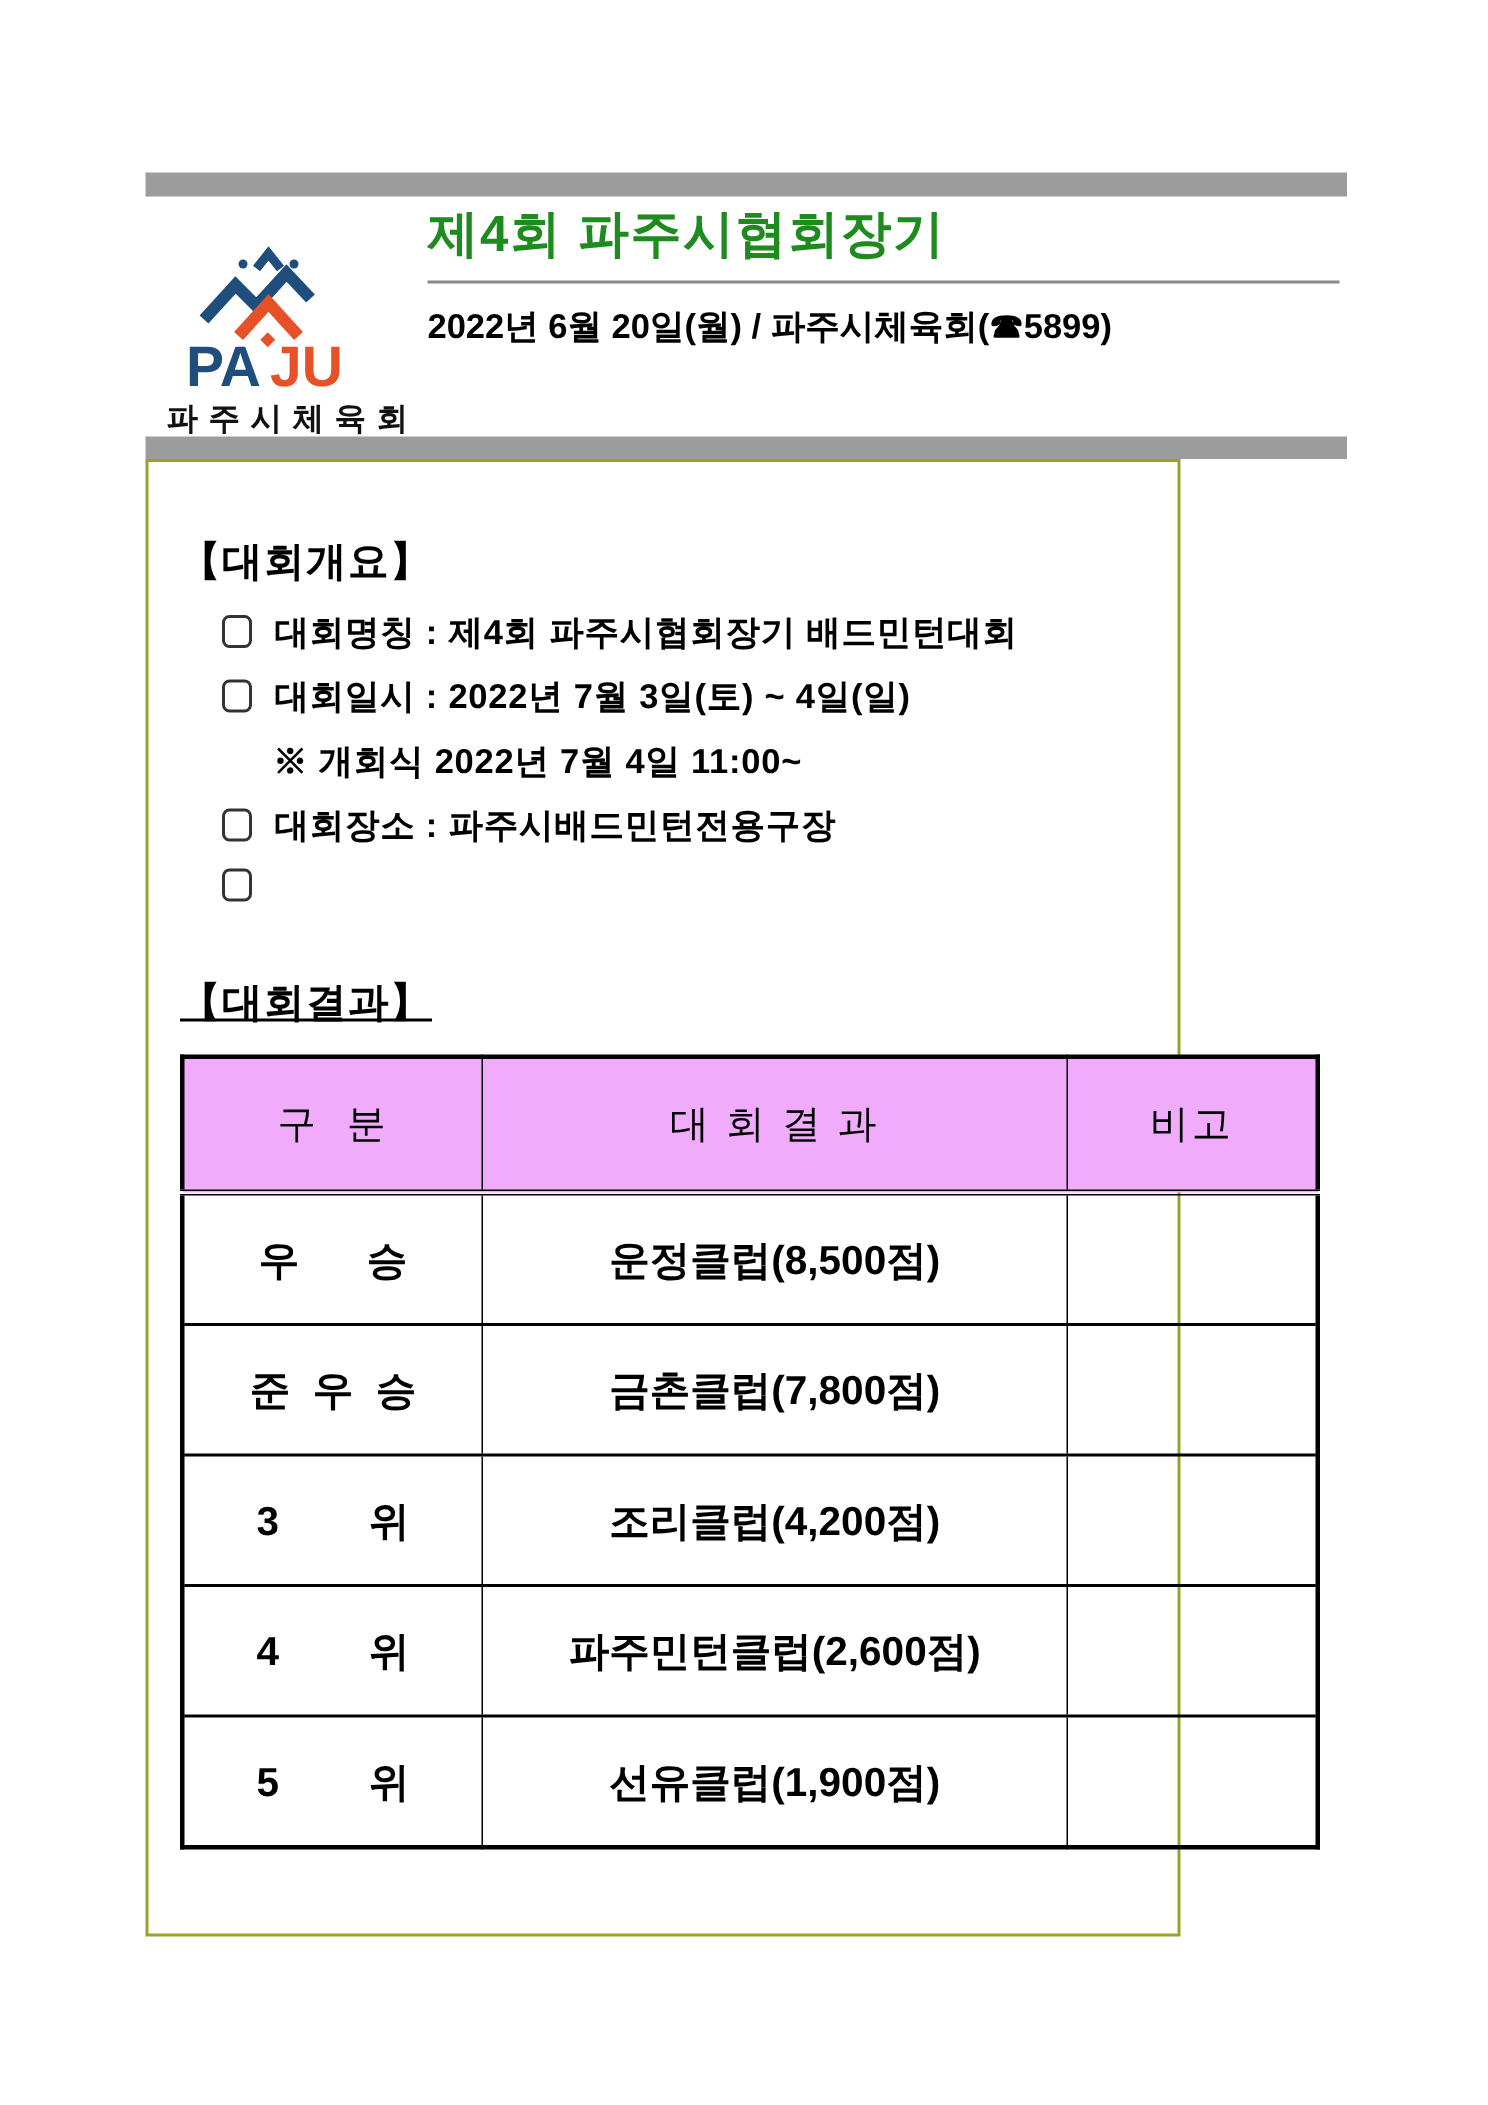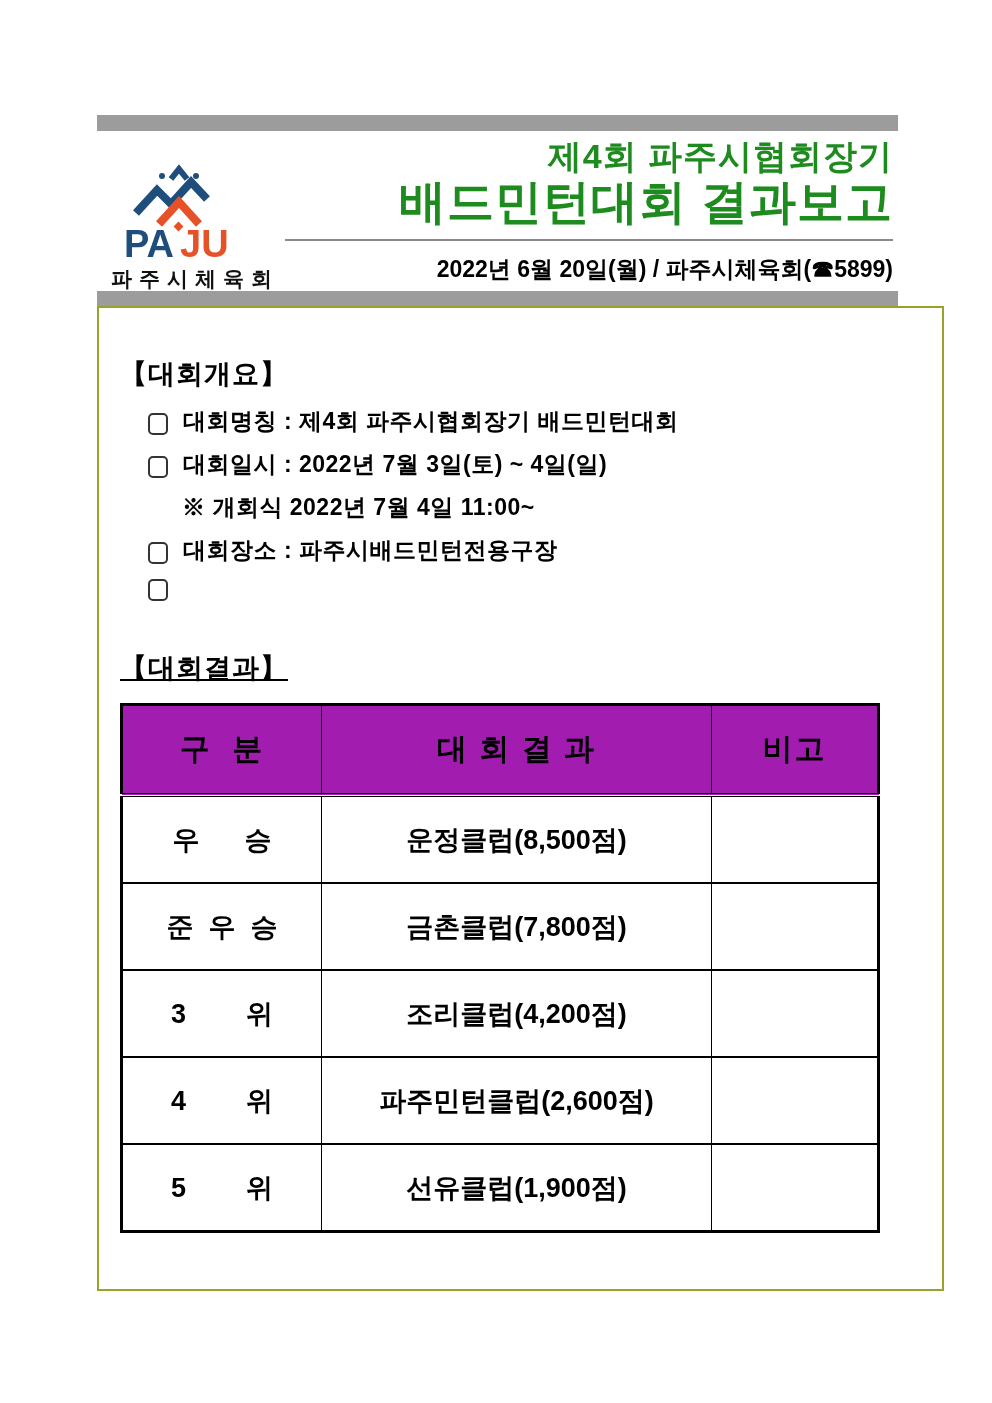--- a/index.html
+++ b/index.html
@@ -36,21 +36,21 @@
     letter-spacing: 7px;
     white-space: nowrap;
     color: #111;
   }
 
   .title-block {
     position: absolute;
     left: 285px;
     top: 136px;
     width: 608px;
-    text-align: right;
+    text-align: left;
   }
   .title-line1 {
     font-size: 34px;
     line-height: 40px;
     font-weight: 900;
     color: #1e8b1e;
     letter-spacing: 1px;
   }
   .title-line2 {
     font-size: 47px;
@@ -69,21 +69,21 @@
     font-size: 23px;
     font-weight: 700;
     color: #000;
     white-space: nowrap;
   }
 
   .content-box {
     position: absolute;
     left: 97px;
     top: 306px;
-    width: 847px;
+    width: 690px;
     height: 985px;
     box-sizing: border-box;
     border: 2px solid #9aa12b;
     background: #fff;
   }
 
   .section-heading {
     margin: 0 0 0 21px;
     font-size: 27px;
     font-weight: 900;
@@ -93,21 +93,21 @@
   .overview-heading { padding-top: 48px; }
   .results-heading  { margin-top: 49px; text-decoration: underline; }
 
   .overview-list {
     list-style: none;
     margin: 14px 0 0 0;
     padding: 0 0 0 49px;
   }
   .overview-item {
     display: flex;
-    align-items: flex-end;
+    align-items: center;
     gap: 15px;
     margin-top: 15px;
     font-size: 23px;
     font-weight: 600;
     line-height: 28px;
     letter-spacing: 0.5px;
   }
   .bullet {
     flex: 0 0 auto;
     width: 16px;
@@ -129,25 +129,25 @@
     border-collapse: collapse;
     table-layout: fixed;
     width: 757px;
     border: 3px solid #000;
   }
   .results-table col.c1 { width: 200px; }
   .results-table col.c2 { width: 390px; }
   .results-table col.c3 { width: 167px; }
   .results-table th {
     height: 85px;
-    background: #a21caf;
+    background: #f0abfc;
     border-left: 1px solid #000;
     border-bottom: 4px double #000;
-    font-size: 30px;
-    font-weight: 700;
+    font-size: 26px;
+    font-weight: 400;
     text-align: center;
     white-space: pre;
     letter-spacing: 2px;
   }
   .results-table td {
     height: 83px;
     border-left: 1px solid #000;
     border-top: 2px solid #000;
     font-size: 27px;
     font-weight: 700;
@@ -173,21 +173,20 @@
       <path d="M45 61 L65 39 L85 61" fill="none" stroke="#e65127" stroke-width="8"></path>
       <rect x="61" y="60" width="7" height="7" transform="rotate(45 64.5 63.5)" fill="#e65127"></rect>
       <text x="10" y="94" font-family="Liberation Sans, sans-serif" font-size="38" font-weight="bold" fill="#1f4e7c">PA</text>
       <text x="66" y="94" font-family="Liberation Sans, sans-serif" font-size="38" font-weight="bold" fill="#e65127">JU</text>
     </svg>
     <div class="org-name">파주시체육회</div>
   </div>
 
   <div class="title-block">
     <div class="title-line1">제4회 파주시협회장기</div>
-    <div class="title-line2">배드민턴대회 결과보고</div>
     <hr class="title-divider">
     <div class="date-line">2022년 6월 20일(월) / 파주시체육회(☎5899)</div>
   </div>
 
   <div class="bar mid"></div>
 
   <div class="content-box">
 
     <h2 class="section-heading overview-heading">【대회개요】</h2>
 

